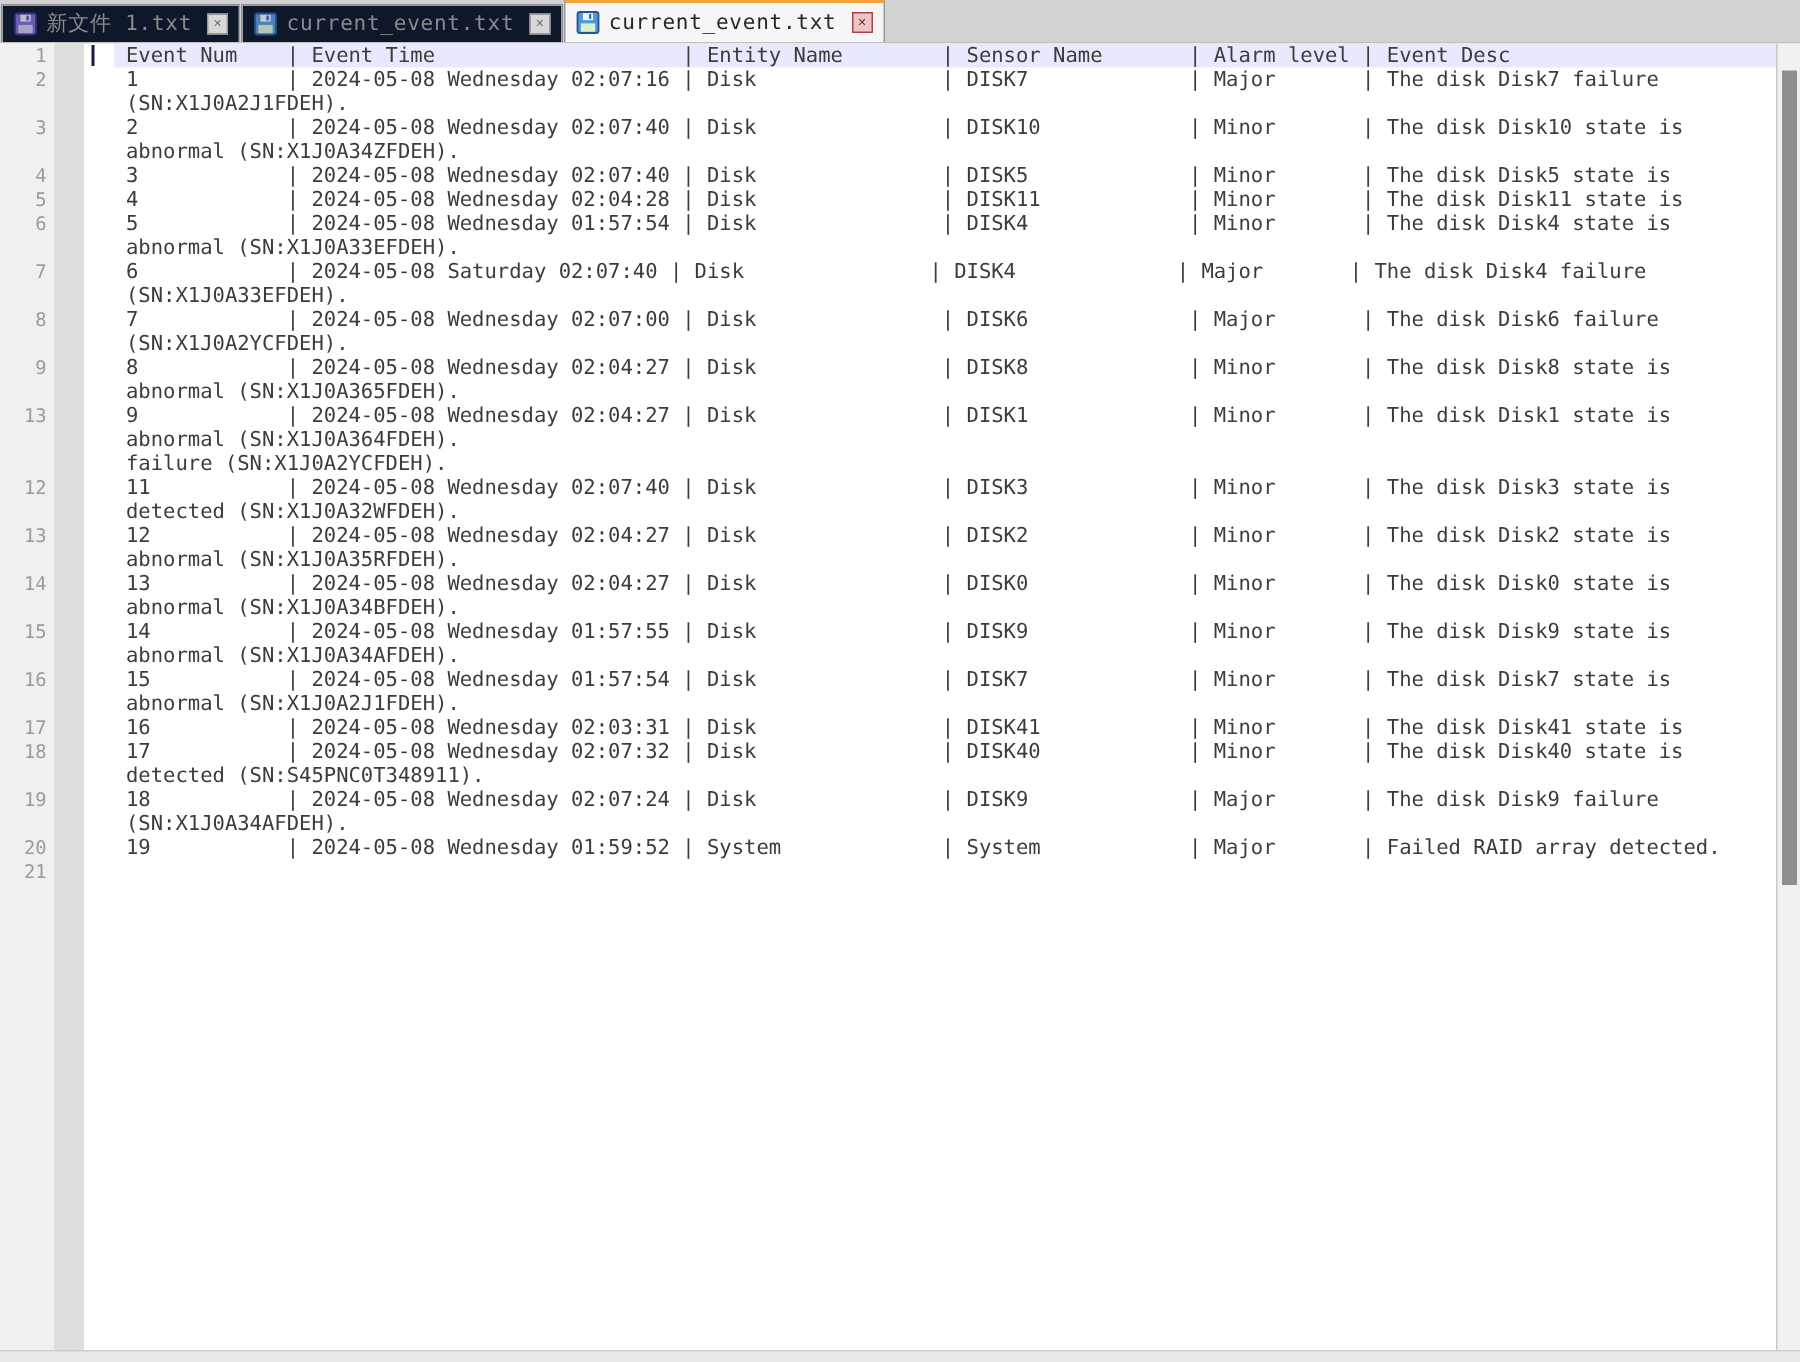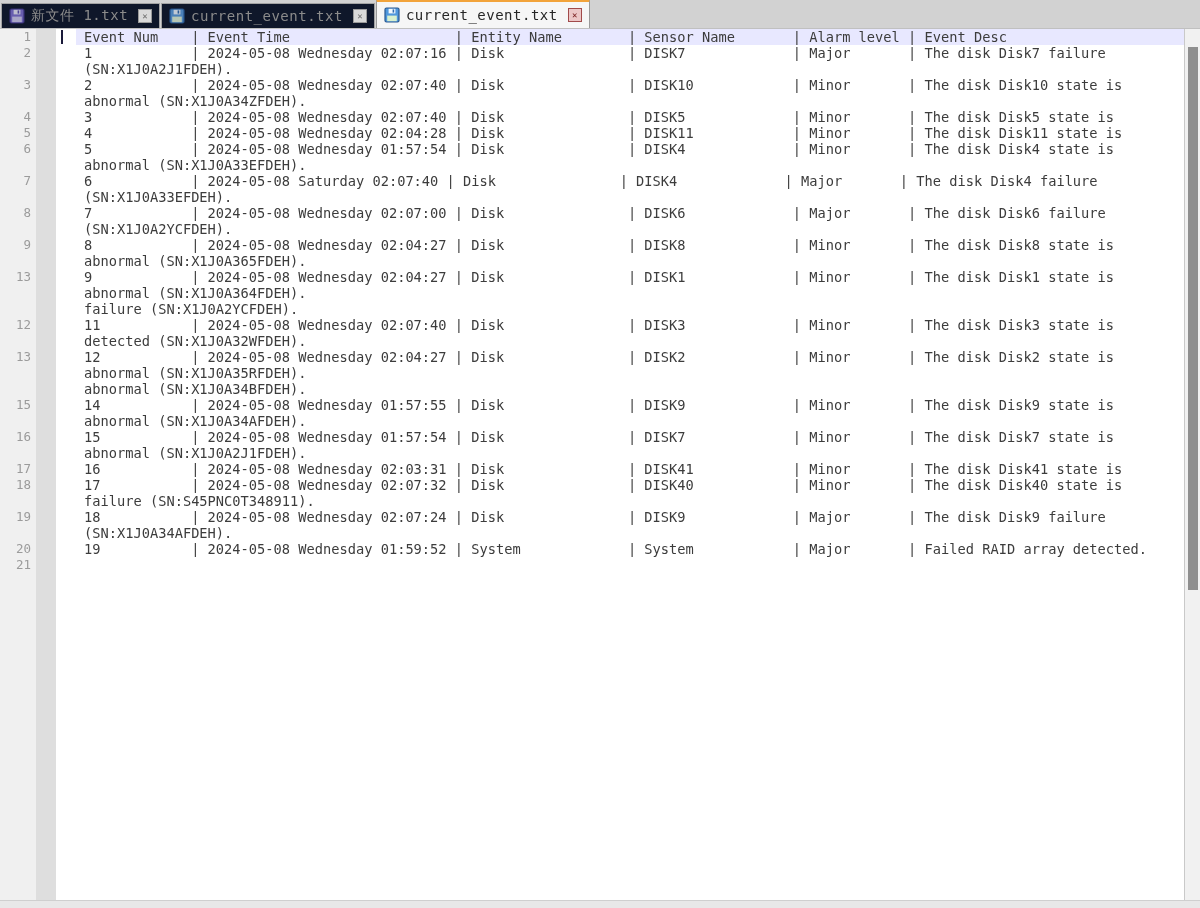--- a/index.html
+++ b/index.html
@@ -212,20 +212,25 @@
         <div class="ln">13</div>
         <div class="mg"></div>
         <div class="tx">12           | 2024-05-08 Wednesday 02:04:27 | Disk               | DISK2             | Minor       | The disk Disk2 state is</div>
       </div>
       <div class="vline">
         <div class="ln"></div>
         <div class="mg"></div>
         <div class="tx">abnormal (SN:X1J0A35RFDEH).</div>
       </div>
       <div class="vline">
+        <div class="ln">14</div>
+        <div class="mg"></div>
+        <div class="tx">13           | 2024-05-08 Wednesday 02:04:27 | Disk               | DISK0             | Minor       | The disk Disk0 state is</div>
+      </div>
+      <div class="vline">
         <div class="ln"></div>
         <div class="mg"></div>
         <div class="tx">abnormal (SN:X1J0A34BFDEH).</div>
       </div>
       <div class="vline">
         <div class="ln">15</div>
         <div class="mg"></div>
         <div class="tx">14           | 2024-05-08 Wednesday 01:57:55 | Disk               | DISK9             | Minor       | The disk Disk9 state is</div>
       </div>
       <div class="vline">
@@ -249,21 +254,21 @@
         <div class="tx">16           | 2024-05-08 Wednesday 02:03:31 | Disk               | DISK41            | Minor       | The disk Disk41 state is</div>
       </div>
       <div class="vline">
         <div class="ln">18</div>
         <div class="mg"></div>
         <div class="tx">17           | 2024-05-08 Wednesday 02:07:32 | Disk               | DISK40            | Minor       | The disk Disk40 state is</div>
       </div>
       <div class="vline">
         <div class="ln"></div>
         <div class="mg"></div>
-        <div class="tx">failure (SN:S45PNC0T348911).</div>
+        <div class="tx">detected (SN:S45PNC0T348911).</div>
       </div>
       <div class="vline">
         <div class="ln">19</div>
         <div class="mg"></div>
         <div class="tx">18           | 2024-05-08 Wednesday 02:07:24 | Disk               | DISK9             | Major       | The disk Disk9 failure</div>
       </div>
       <div class="vline">
         <div class="ln"></div>
         <div class="mg"></div>
         <div class="tx">(SN:X1J0A34AFDEH).</div>

